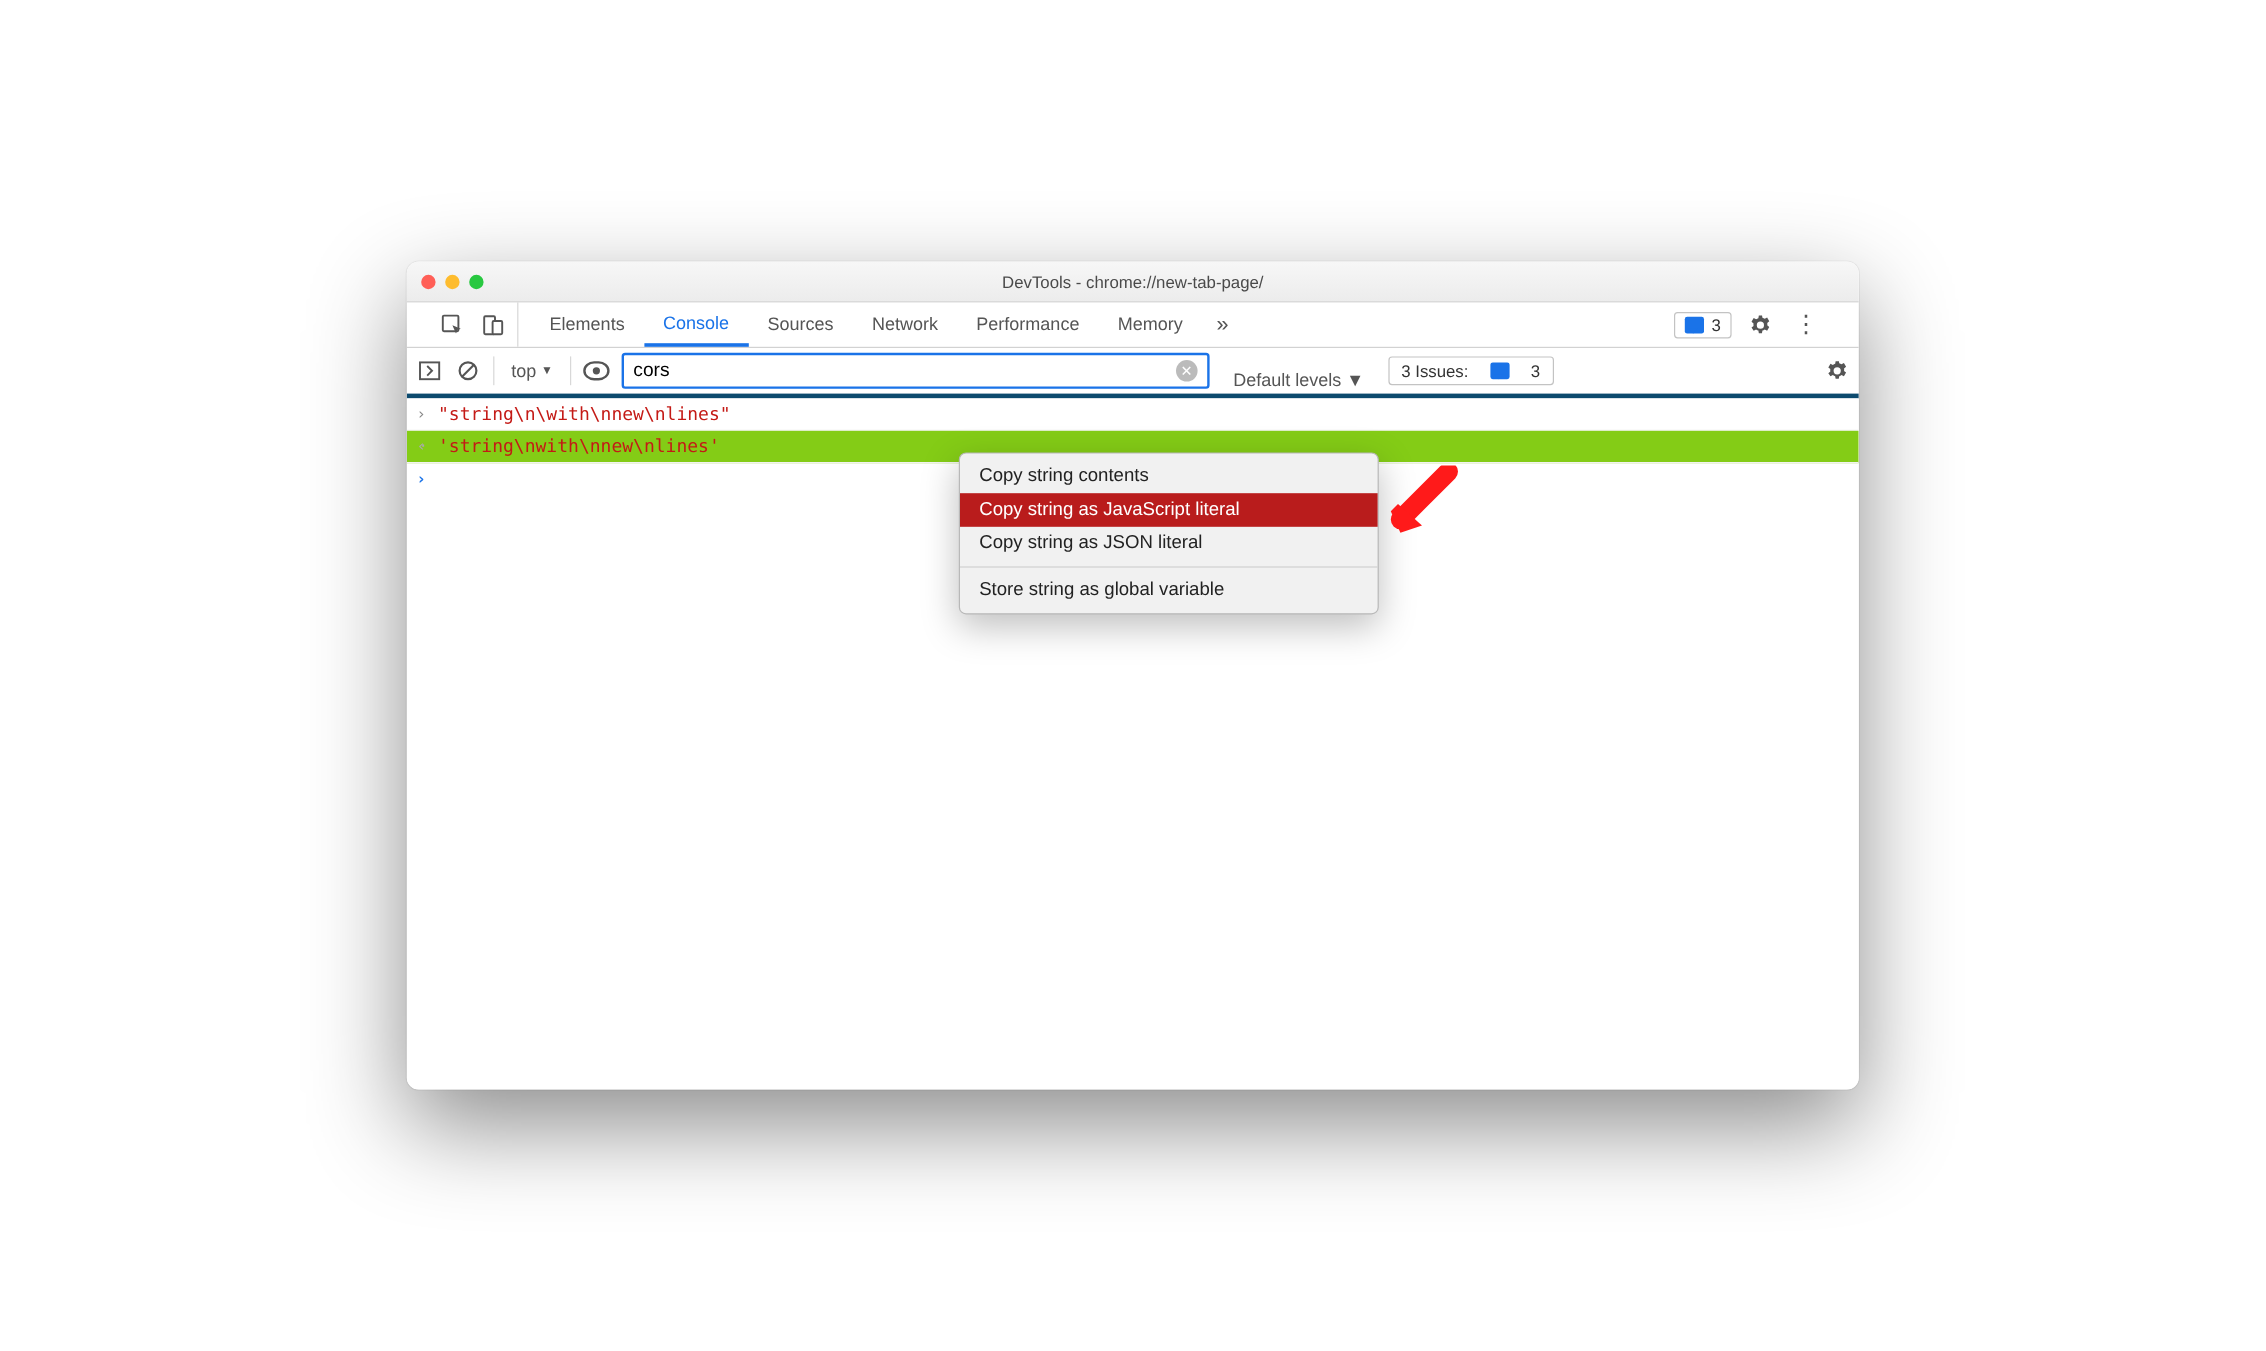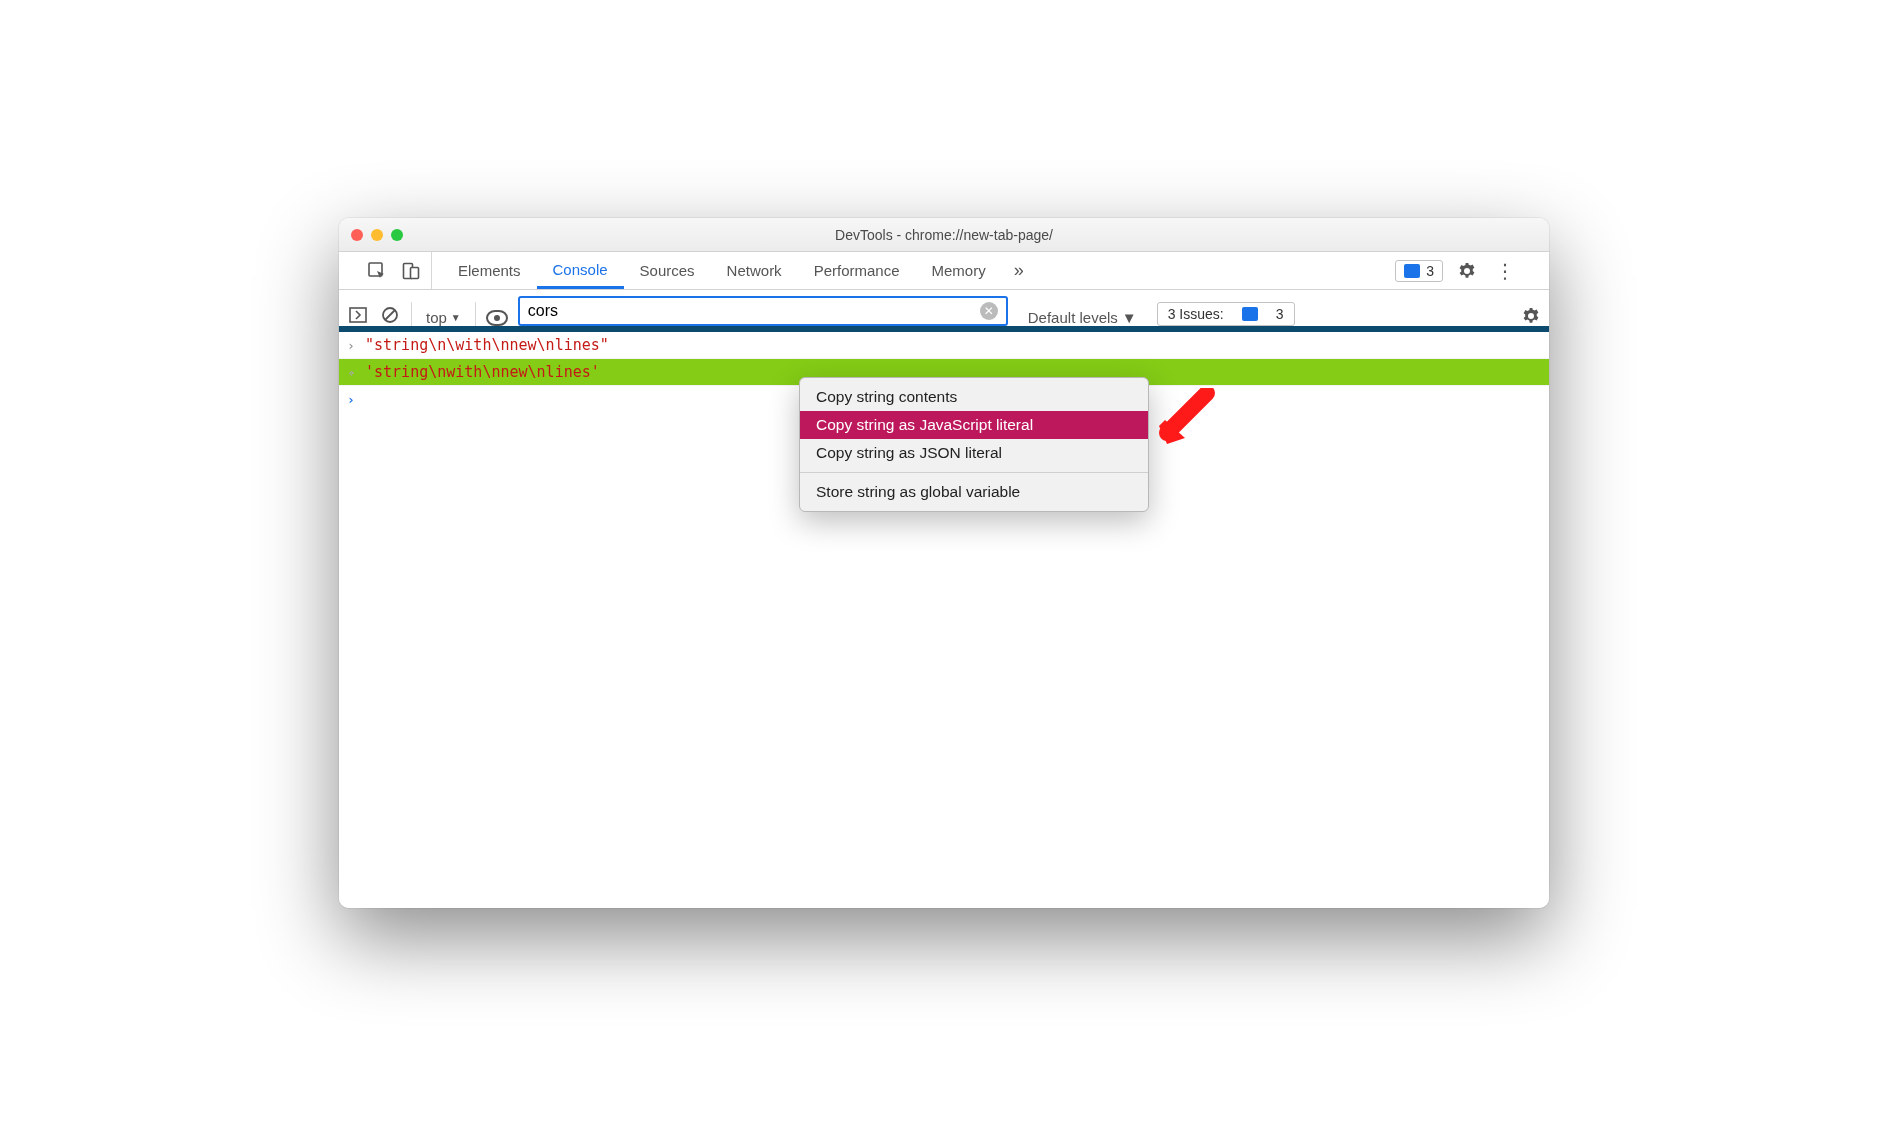--- a/index.html
+++ b/index.html
@@ -55,22 +55,22 @@
     border:1px solid #c3c3c3; border-radius:3px; padding:2px 8px; display:flex; align-items:center; gap:6px;
     font-size:14px; color:#333;
   }
   .speech-icon { width:16px; height:14px; background:#1a73e8; border-radius:2px; position:relative; display:inline-block;}
   .speech-icon::after { content:""; position:absolute; left:3px; bottom:-4px; border:4px solid transparent; border-top-color:#1a73e8;}
   .gear { width:20px; height:20px; color:#555; }
   .kebab { font-size:20px; color:#555; padding:0 4px;}
   
   .filterbar {
     height: 42px;
-    border-bottom: 6px solid #0c4a6e;
-    display:flex; align-items:flex-end; padding:0 8px; gap:10px;
+    border-bottom: 4px solid #0c4a6e;
+    display:flex; align-items:center; padding:0 8px; gap:10px;
     font-size:15px; color:#555;
   }
   .fb-icon { width:22px; height:22px; display:flex; align-items:center; justify-content:center; color:#555;}
   .ctx { display:flex; align-items:center; gap:4px; padding:0 4px;}
   .ctx .tri { font-size:10px;}
   .eye { width:22px; height:16px; border:2px solid #555; border-radius:50%/60%; position:relative; display:inline-block;}
   .eye::after { content:""; width:6px; height:6px; background:#555; border-radius:50%; position:absolute; top:50%; left:50%; transform:translate(-50%,-50%);}
   .filter-input {
     flex:0 0 490px; height:30px; border:2px solid #1a73e8; border-radius:3px;
     display:flex; align-items:center; padding:0 8px; gap:8px;
@@ -95,21 +95,21 @@
   .cursor-row { border-bottom:none;}
   
   .ctxmenu {
     position:absolute; left:460px; top:159px; width:350px;
     background:#f1f1f1; border:1px solid #b8b8b8; border-radius:6px;
     box-shadow: 0 10px 30px rgba(0,0,0,0.25);
     padding:5px 0; font-size:15.5px; color:#222;
     z-index:10;
   }
   .ctxmenu .mi { padding:5px 16px; }
-  .ctxmenu .mi.sel { background:#be185d; color:#fff;}
+  .ctxmenu .mi.sel { background:#b91c1c; color:#fff;}
   .ctxmenu hr { border:none; border-top:1px solid #cfcfcf; margin:5px 0;}
   
   .redarrow {
     position:absolute; left:818px; top:170px; z-index:11;
   }
   .redarrow svg { filter: drop-shadow(0 0 0 transparent); }
   
   svg { display:block; }
 </style>
 </head>

